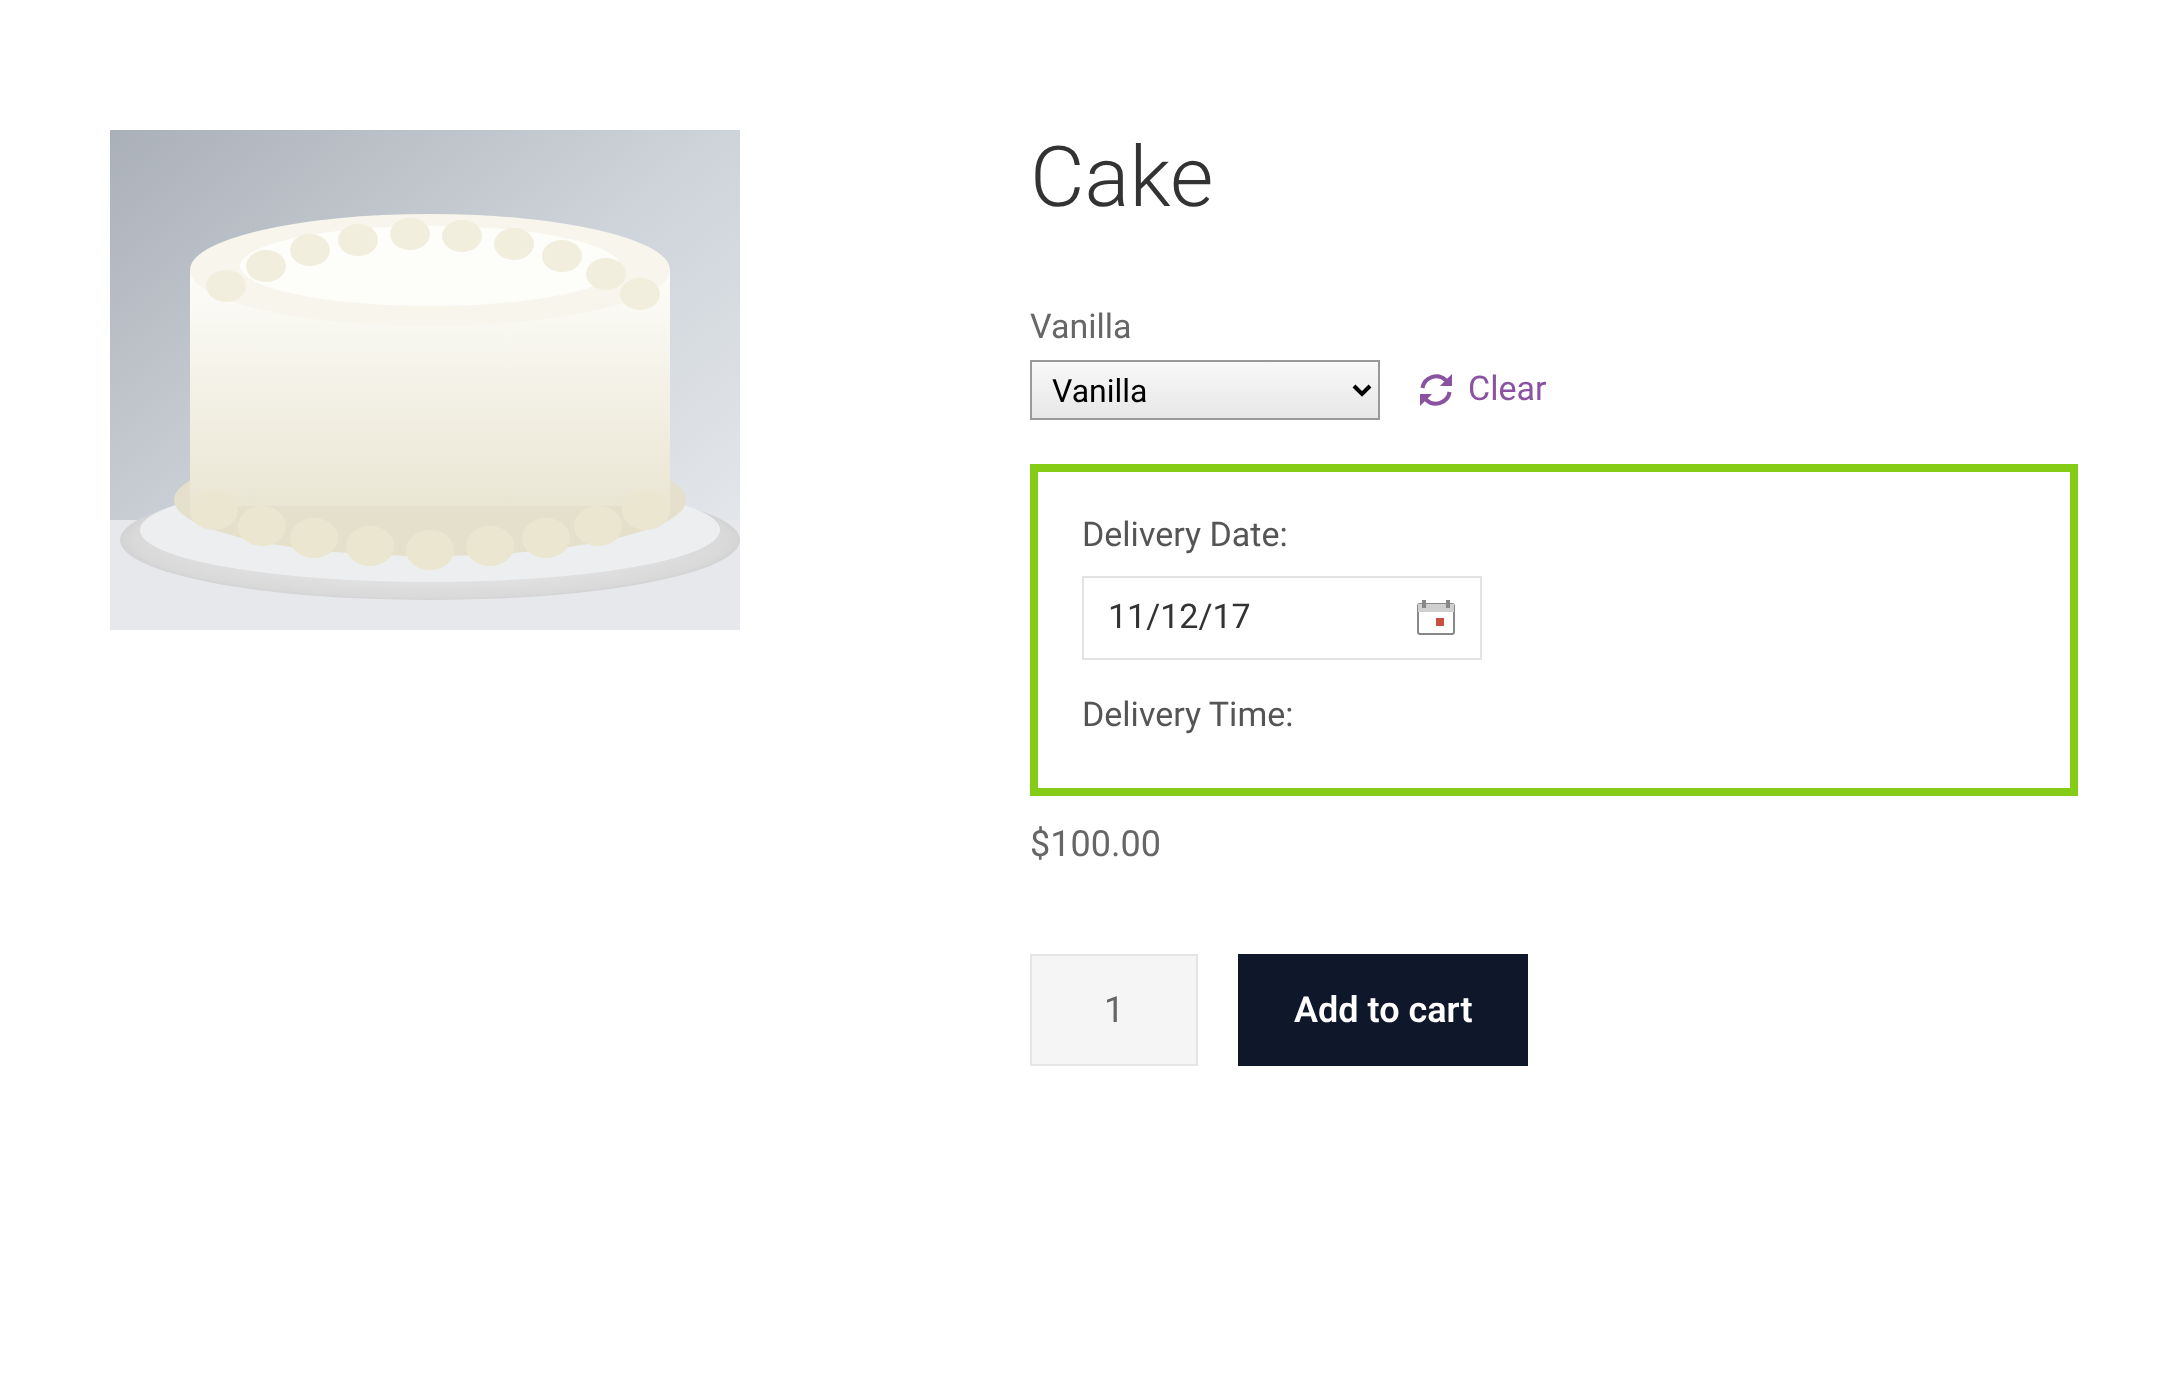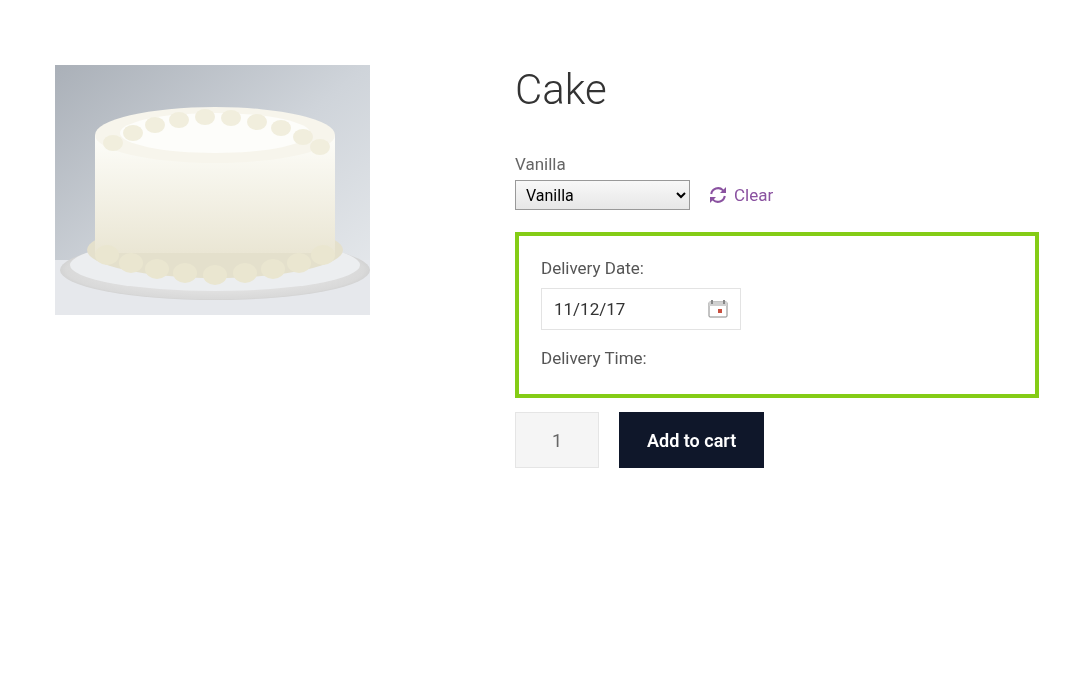--- a/index.html
+++ b/index.html
@@ -239,19 +239,22 @@
             <rect x="15" y="0" width="2" height="4" fill="#888"></rect>
             <rect x="10" y="9" width="4" height="4" fill="#c94f3f"></rect>
           </svg>
         </span>
       </div>
       <div class="delivery-time-row">
         <span class="delivery-time-label">Delivery Time:</span>
       </div>
     </div>
 
+    <div class="subtotal">
+      <span>$</span><span>100.00</span>
+    </div>
 
     <div class="cart-row">
       <input type="text" class="qty-input" value="1" style="">
       <button class="add-to-cart-btn">Add to cart</button>
     </div>
   </div>
 </div>
 
 </body></html>

